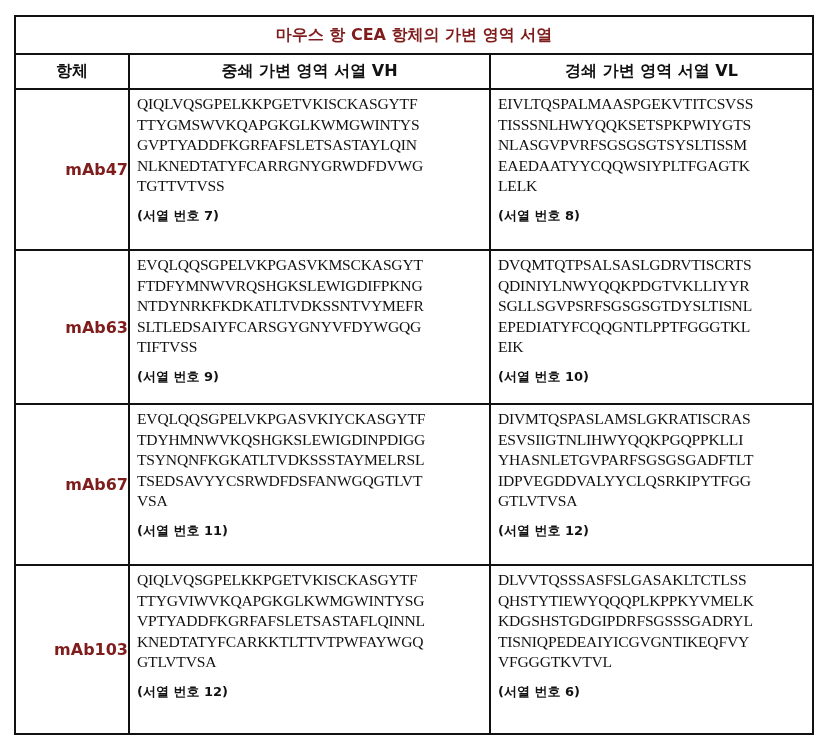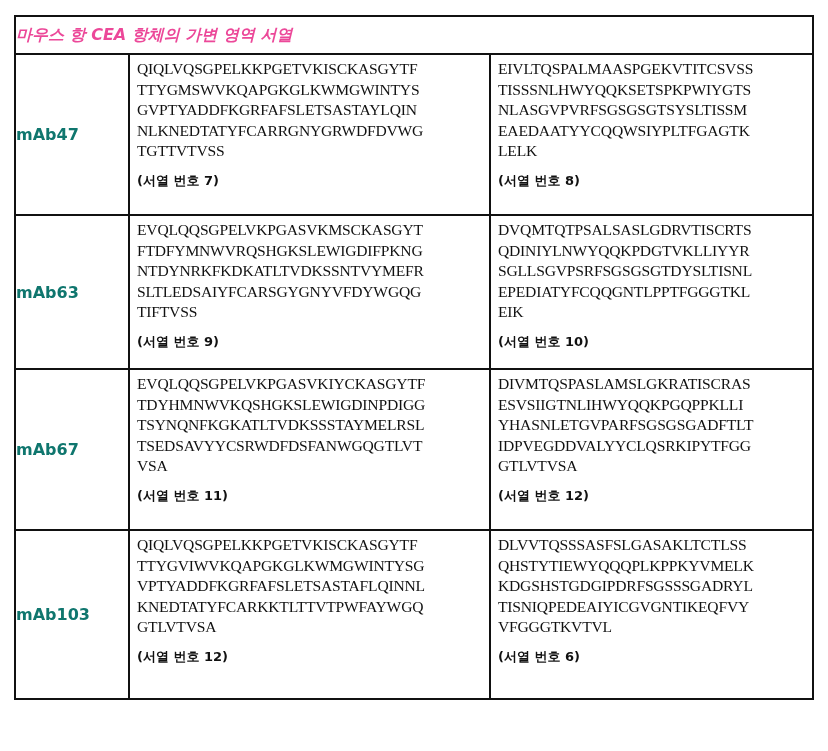--- a/index.html
+++ b/index.html
@@ -4,27 +4,27 @@
 <style>
   html, body { margin:0; padding:0; background:#ffffff; }
   body { width:828px; height:751px; position:relative; overflow:hidden; }
   .tbl {
     position:absolute; left:14px; top:15px; width:798px;
     border:2px solid #111; box-sizing:border-box;
     border-collapse:collapse; table-layout:fixed;
   }
   .tbl td, .tbl th { border:2px solid #111; padding:0; vertical-align:top; }
   .title-cell {
-    height:36px; vertical-align:middle !important;
-    font-family:"DejaVu Sans", sans-serif; font-weight:bold; font-size:16px; color:#ec4899;font-style:italic;
+    height:36px; text-align:center; vertical-align:middle !important;
+    font-family:"DejaVu Sans", sans-serif; font-weight:bold; font-size:16px; color:#7f1d1d;
   }
   .hdr { height:33px; text-align:center; vertical-align:middle !important;
     font-family:"DejaVu Sans", sans-serif; font-weight:bold; font-size:16px; color:#111; }
-  .name-cell { text-align:left; vertical-align:middle !important;
-    font-family:"DejaVu Sans", sans-serif; font-weight:bold; font-size:16px; color:#0f766e;margin-left:24px; }
+  .name-cell { text-align:right; vertical-align:middle !important;
+    font-family:"DejaVu Sans", sans-serif; font-weight:bold; font-size:16px; color:#7f1d1d;margin-left:24px; }
   .seq-cell { padding:4px 4px 0 7px !important;margin-left:28px; }
   .seq {
     font-family:"Liberation Serif", serif; font-size:15.6px; line-height:20.5px;
     color:#111; white-space:pre; letter-spacing:-0.2px;
   }
   .seqid {
     font-family:"DejaVu Sans", sans-serif; font-weight:bold; font-size:13px;
     color:#111; margin-top:10px;
   }
   .r1 { height:161px; } .r2 { height:154px; } .r3 { height:161px; } .r4 { height:169px; }
@@ -34,20 +34,25 @@
 
 <table class="tbl">
   <colgroup>
     <col style="width:114px">
     <col style="width:361px">
     <col style="width:323px">
   </colgroup>
   <tbody>
       <tr>
     <td colspan="3" class="title-cell">마우스 항 CEA 항체의 가변 영역 서열</td>
+  </tr>
+  <tr>
+    <td class="hdr">항체</td>
+    <td class="hdr">중쇄 가변 영역 서열 VH</td>
+    <td class="hdr">경쇄 가변 영역 서열 VL</td>
   </tr>
 
   <tr class="r1">
     <td class="name-cell">mAb47</td>
     <td class="seq-cell">
       <div class="seq">QIQLVQSGPELKKPGETVKISCKASGYTF
 TTYGMSWVKQAPGKGLKWMGWINTYS
 GVPTYADDFKGRFAFSLETSASTAYLQIN
 NLKNEDTATYFCARRGNYGRWDFDVWG
 TGTTVTVSS</div>

